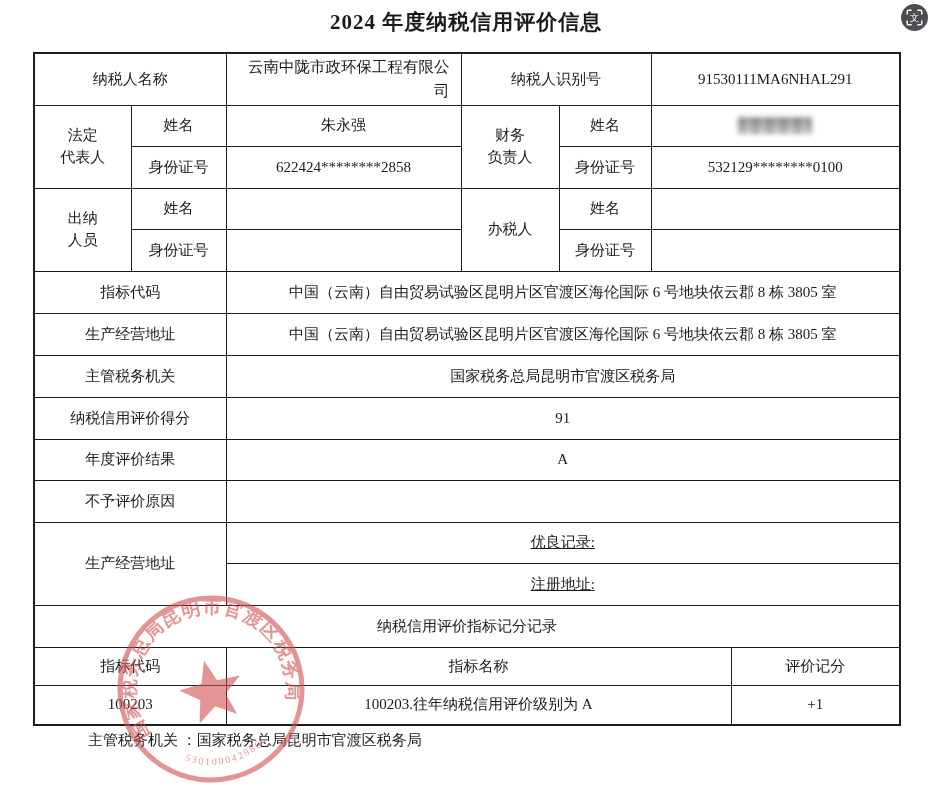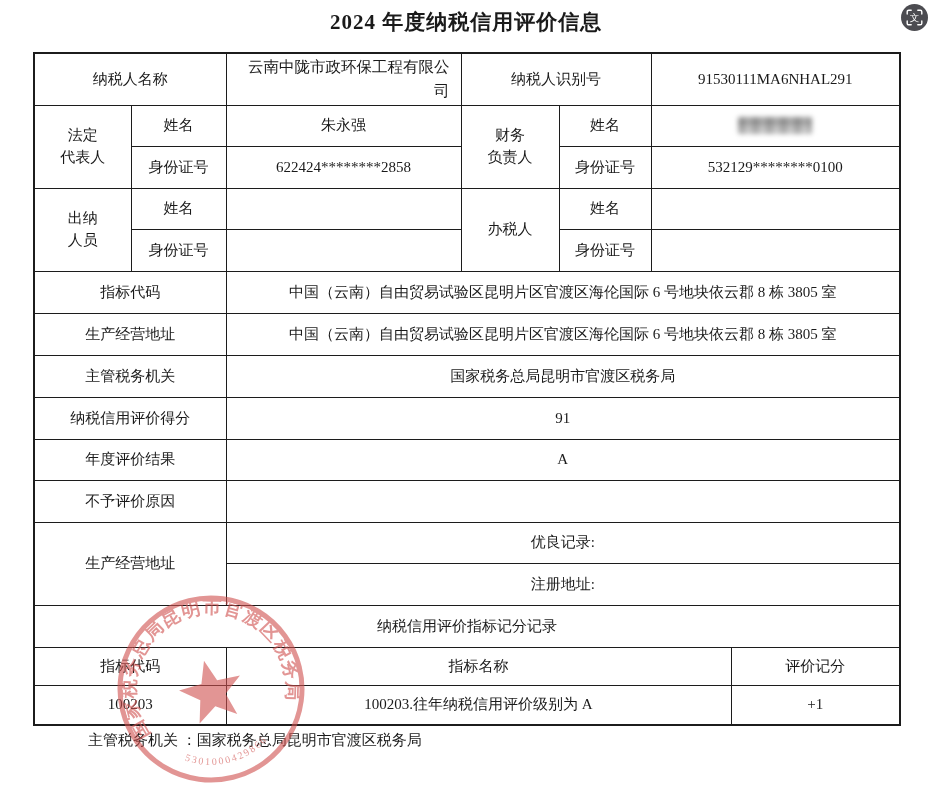--- a/index.html
+++ b/index.html
@@ -17,21 +17,21 @@
     position:absolute; left:33px; top:52px; width:866px;
     border-collapse:collapse; table-layout:fixed;
     border:2px solid #1c1c1c;
   }
   table.main td {
     border:1.5px solid #1c1c1c; font-size:15px; padding:0 4px;
     text-align:center; vertical-align:middle; overflow:hidden;
   }
   td.lbl  { text-align:left; padding-left:11px;font-family:Liberation Serif, serif; }
   td.grp  { text-align:center; white-space:pre-line; line-height:1.45; }
-  td.rec  { text-align:left; padding-left:12px; }
+  td.rec  { text-align:left; padding-left:12px;text-decoration:underline; }
   .h52{height:52px} .h41{height:41px} .h42{height:42px} .h38{height:38px} .h40{height:40px}
   .company-wrap { width:212px; margin:0 auto; line-height:1.55; font-size:15.5px;text-align:right; }
   .blur-name {
     width:74px; height:17px; margin:0 auto; border-radius:2px;
     background:repeating-linear-gradient(90deg,#bdbdbd 0 7px,#dcdcdc 7px 14px),
                linear-gradient(180deg,#c2c2c2 0 55%,#e6e6e6 55% 100%);
     background-blend-mode:multiply;
     filter:blur(2.5px);
   }
   .doc-footer {

